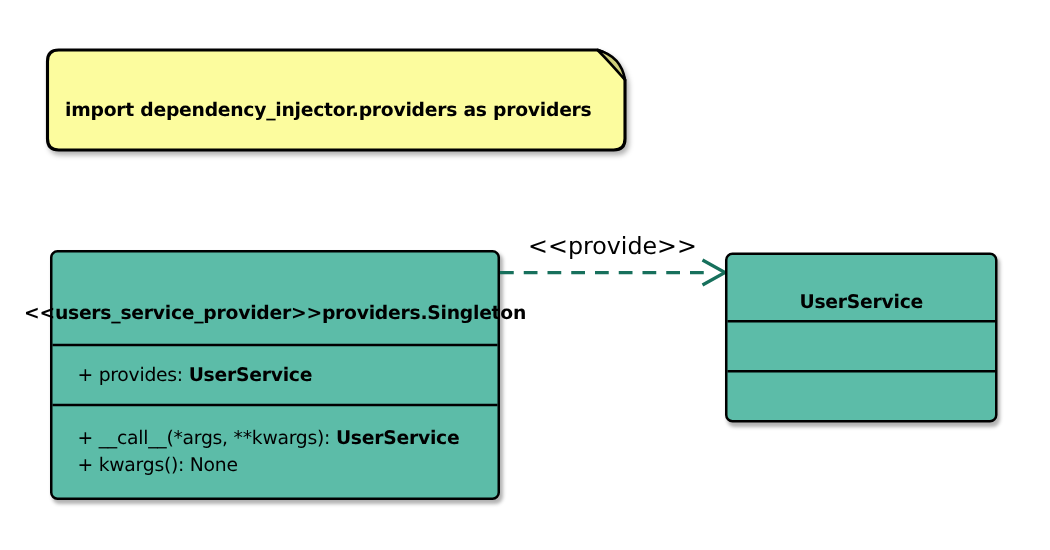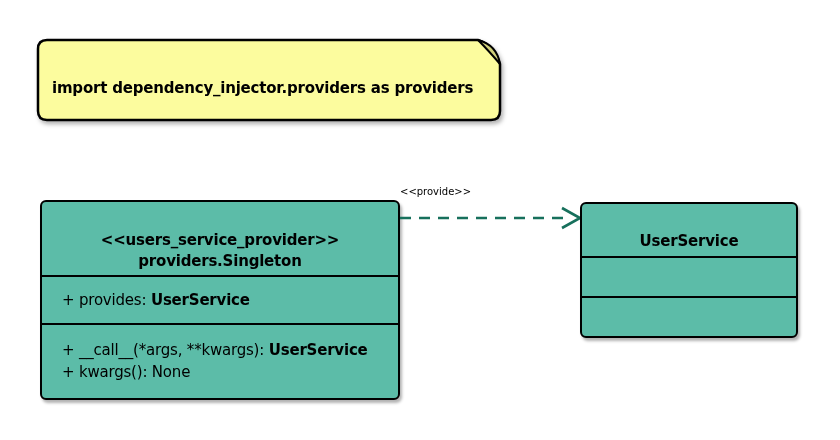--- a/index.html
+++ b/index.html
@@ -35,39 +35,39 @@
     background:var(--class-fill);
     border:2px solid var(--border);
     border-radius:6px;
     box-shadow:2px 3px 3px rgba(0,0,0,0.30);
     display:flex;flex-direction:column;
     font-size:15px;letter-spacing:-0.2px;
   }
   .left-class{left:40px;top:200px;width:360px;height:200px;}
   .right-class{left:580px;top:202px;width:218px;height:136px;}
   .cls-header{
-    display:flex;flex-direction:column;justify-content:center;align-items:center;
+    display:flex;justify-content:center;align-items:center;
     text-align:center;font-weight:bold;line-height:21px;margin-top:24px;
   }
   .left-class .cls-header{height:56px;}
   .right-class .cls-header{height:34px;}
   .cls-section{
     border-top:2px solid var(--border);
     display:flex;flex-direction:column;justify-content:center;
     padding-left:20px;line-height:22px;white-space:nowrap;
   }
   .left-class .sec-attrs{height:54px;}
   .left-class .sec-methods{height:86px;}
   .right-class .sec-empty1{height:49px;}
   .right-class .sec-empty2{height:49px;}
   .member .type{font-weight:bold;}
   
   .arrow-label{
     position:absolute;left:400px;top:186px;width:180px;
-    font-size:10px;
+    text-align:center;font-size:19px;
   }
   .arrow-svg{position:absolute;left:400px;top:204px;}
 </style>
 </head>
 <body>
 
 <div class="note-wrap">
   <svg class="note-svg" width="470" height="86" viewBox="0 0 470 86">
     <path d="M 11,2 L 442,2 C 452,5 459,12 464,26 L 464,73 Q 464,82 455,82 L 11,82 Q 2,82 2,73 L 2,11 Q 2,2 11,2 Z" style="fill:var(--note-fill);stroke:var(--border);stroke-width:2.5;"></path>
     <path d="M 442,2 Q 461,7 464,26 Q 452,12 442,2 Z" style="fill:var(--note-fold);stroke:var(--border);stroke-width:2;stroke-linejoin:round;"></path>

